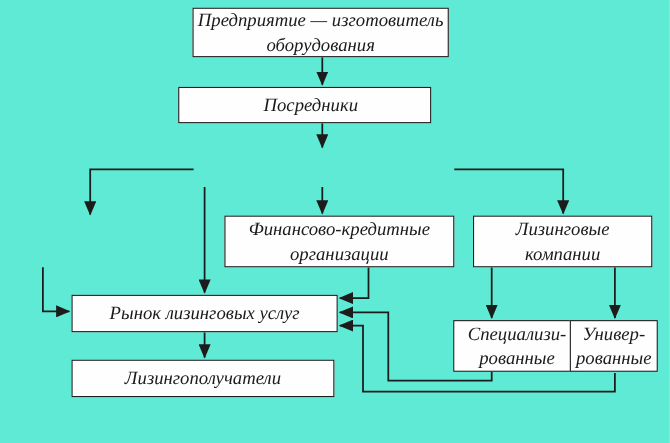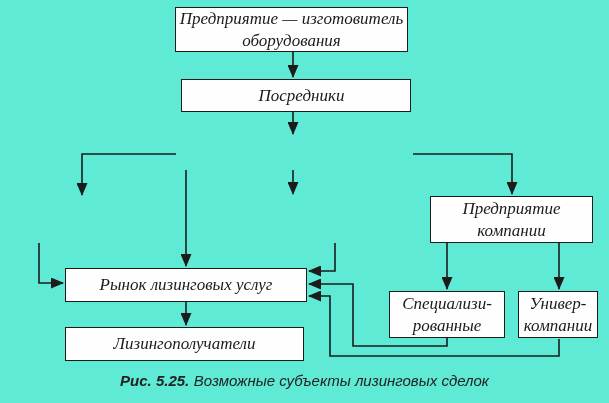--- a/index.html
+++ b/index.html
@@ -44,35 +44,34 @@
       <polyline points="559,243 559,289" marker-end="url(#arr)"></polyline>
       <polyline points="447,338 447,346 353,346 353,284 309,284" marker-end="url(#arr)"></polyline>
       <polyline points="559,339 559,356 330,356 330,296 309,296" marker-end="url(#arr)"></polyline>
       <polyline points="186,302 186,325" marker-end="url(#arr)"></polyline>
     </g>
   </svg>
 
   <div class="node" style="left:175px;top:7px;width:233px;height:45px;">Предприятие — изготовитель
 оборудования</div>
 
-  <div class="node" style="left:181px;top:79px;width:230px;height:33px;padding-left:14px;">Посредники</div>
+  <div class="node" style="left:162px;top:79px;width:230px;height:33px;padding-left:14px;">Посредники</div>
 
 
 
+  <div class="node" style="left:204px;top:196px;width:209px;height:47px;">Финансово-кредитные
+организации</div>
 
-  <div class="node" style="left:430px;top:196px;width:163px;height:47px;">Предприятие
+  <div class="node" style="left:430px;top:196px;width:163px;height:47px;">Лизинговые
 компании</div>
 
   <div class="node" style="left:65px;top:327px;width:239px;height:34px;">Лизингополучатели</div>
 
   <div class="node" style="left:65px;top:268px;width:242px;height:34px;">Рынок лизинговых услуг</div>
 
-  <div class="node" style="left:389px;top:291px;width:116px;height:47px;">Специализи-
+  <div class="node" style="left:412px;top:291px;width:116px;height:47px;">Специализи-
 рованные</div>
 
   <div class="node" style="left:518px;top:291px;width:80px;height:47px;">Универ-
-компании</div>
+рованные</div>
 
-  <div class="caption">
-    <span class="cap-bold">Рис. 5.25.</span><span class="cap-text">Возможные субъекты лизинговых сделок</span>
-  </div>
 
 </div>
 
 </body></html>

